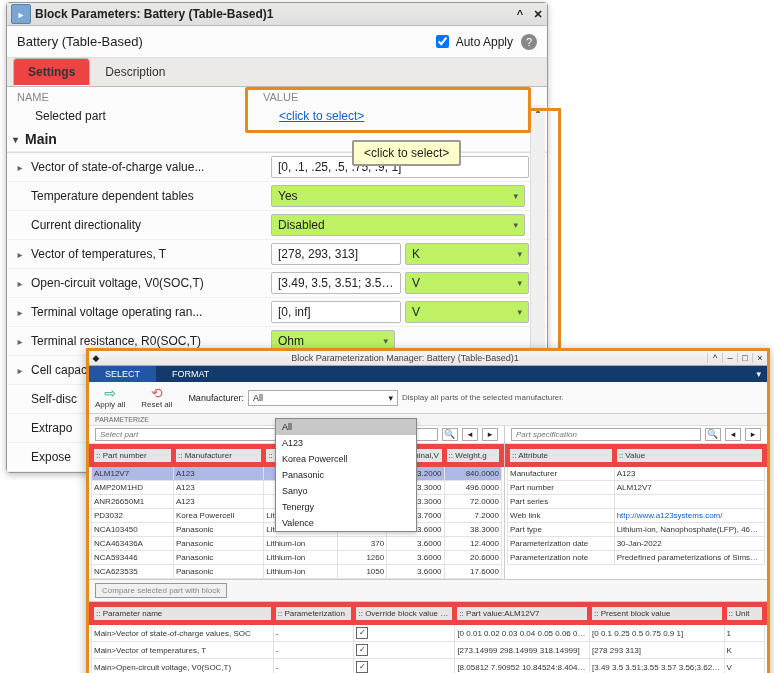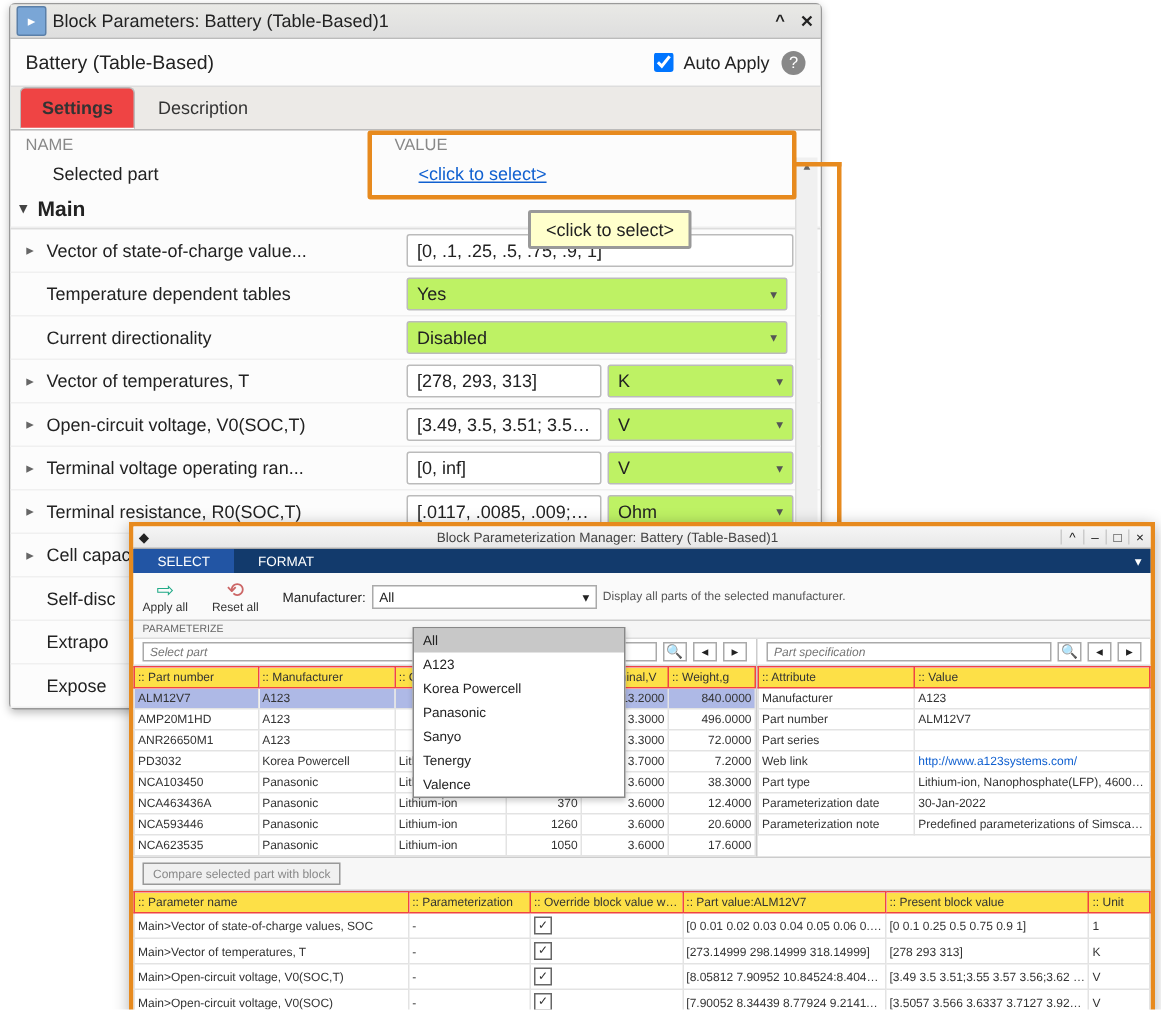--- a/index.html
+++ b/index.html
@@ -1,21 +1,21 @@
 <!DOCTYPE html>
 <html><head>
 <meta charset="utf-8">
 <style>
   html,body{margin:0;padding:0;font-family:Arial,Helvetica,sans-serif;font-size:11px;color:#222;background:#fff}
   .canvas{position:relative;width:774px;height:673px}
   
   .dlg{position:absolute;left:6px;top:2px;width:540px;border:1px solid #999;border-radius:4px;background:#f3f3f1;box-shadow:0 2px 6px rgba(0,0,0,.25)}
   .titlebar{display:flex;align-items:center;height:22px;background:linear-gradient(#e9e9e6,#dedede);border-bottom:1px solid #bbb;font-size:11px}
   .titlebar .ticon{width:18px;height:18px;margin:0 4px;background:#7aa6d6;border:1px solid #5a7fa8;border-radius:2px;display:flex;align-items:center;justify-content:center;color:#fff;font-size:10px}
-  .titlebar .ttext{flex:1;font-weight:normal;font-size:12px}
+  .titlebar .ttext{flex:1;font-weight:bold;font-size:12px}
   .titlebar .wctl{width:18px;text-align:center;font-weight:bold;cursor:pointer}
   .dlg-body{background:#fcfcfc}
   .subheader{display:flex;align-items:center;padding:6px 10px;border-bottom:1px solid #ddd;font-size:13px}
   .subheader .lbl{flex:1}
   .subheader .auto{display:flex;align-items:center;gap:4px;margin-right:8px;font-size:12px}
   .subheader .help{width:16px;height:16px;border-radius:50%;background:#888;color:#fff;display:flex;align-items:center;justify-content:center;font-size:11px}
   .tabs{display:flex;border-bottom:1px solid #bbb;background:#eceae7;padding-left:6px}
   .tab{padding:6px 14px;font-size:12px;border:1px solid transparent;cursor:pointer;color:#333}
   .tab.active{background:#ef4444;border:1px solid #bbb;border-bottom:1px solid #fff;border-top-left-radius:4px;border-top-right-radius:4px;font-weight:700}
   .hdrrow{display:flex;color:#888;font-size:11px;padding:4px 10px 2px 10px}
@@ -62,21 +62,21 @@
   .mgr .ddlist div.selall{background:#c8c8c8}
   .mgr .small{font-size:8px;color:#555}
   .mgr .sectionlbl{font-size:7px;color:#666;padding:2px 6px;border-bottom:1px solid #ddd;background:#f5f5f5}
   .mgr .splitpane{display:flex;border-bottom:1px solid #ccc}
   .mgr .splitpane .left{flex:1;display:flex;flex-direction:column}
   .mgr .splitpane .right{width:262px;display:flex;flex-direction:column;border-left:1px solid #ccc}
   .mgr .searchbar{display:flex;padding:2px 6px;gap:4px;border-bottom:1px solid #ddd}
   .mgr .searchbar input{flex:1;border:1px solid #aaa;font-size:8px;padding:1px 4px;color:#888;font-style:italic}
   .mgr .searchbar .sicon{width:14px;text-align:center;border:1px solid #aaa}
   .mgr table{border-collapse:collapse;width:100%;font-size:8px;table-layout:fixed}
-  .mgr th{background:#fde047;border:1px solid #ef4444;padding:2px 2px;text-align:left;font-weight:normal;color:#333;overflow:hidden;text-overflow:ellipsis;white-space:nowrap}
+  .mgr th{background:#e5e5e5;border:5px solid #ef4444;padding:2px 2px;text-align:left;font-weight:normal;color:#333;overflow:hidden;text-overflow:ellipsis;white-space:nowrap}
   .mgr td{border:1px solid #e3e3e3;padding:2px 2px;overflow:hidden;text-overflow:ellipsis;white-space:nowrap;color:#333}
   .mgr tr.selrow td{background:#aeb9e6}
   .mgr td.num{text-align:right}
   .mgr .attrtbl td:first-child,.mgr .attrtbl th:first-child{width:38%}
   .mgr .compare{padding:3px 6px;border-bottom:1px solid #ccc;background:#f7f7f7}
   .mgr .compare button{font-size:8px;padding:2px 6px;border:1px solid #999;background:#f0f0f0;color:#888}
   .mgr .chk{display:inline-block;width:10px;height:10px;border:1px solid #666;background:#fff;text-align:center;font-size:8px;line-height:9px}
 </style>
 </head>
 <body>
@@ -184,21 +184,20 @@
                 <span>V</span>
                 <span class="chv">▾</span>
               </div>
           </div>
         </div>
 
         <div class="prow">
           <span class="arrow">▸</span>
           <span class="pname">Terminal resistance, R0(SOC,T)</span>
           <div class="pval">
-            <div class="box">[.0117, .0085, .009; ....</div>
             <div class="sel">
                 <span>Ohm</span>
                 <span class="chv">▾</span>
               </div>
           </div>
         </div>
 
         <div class="prow">
           <span class="arrow">▸</span>
           <span class="pname">Cell capacity, AH</span>

